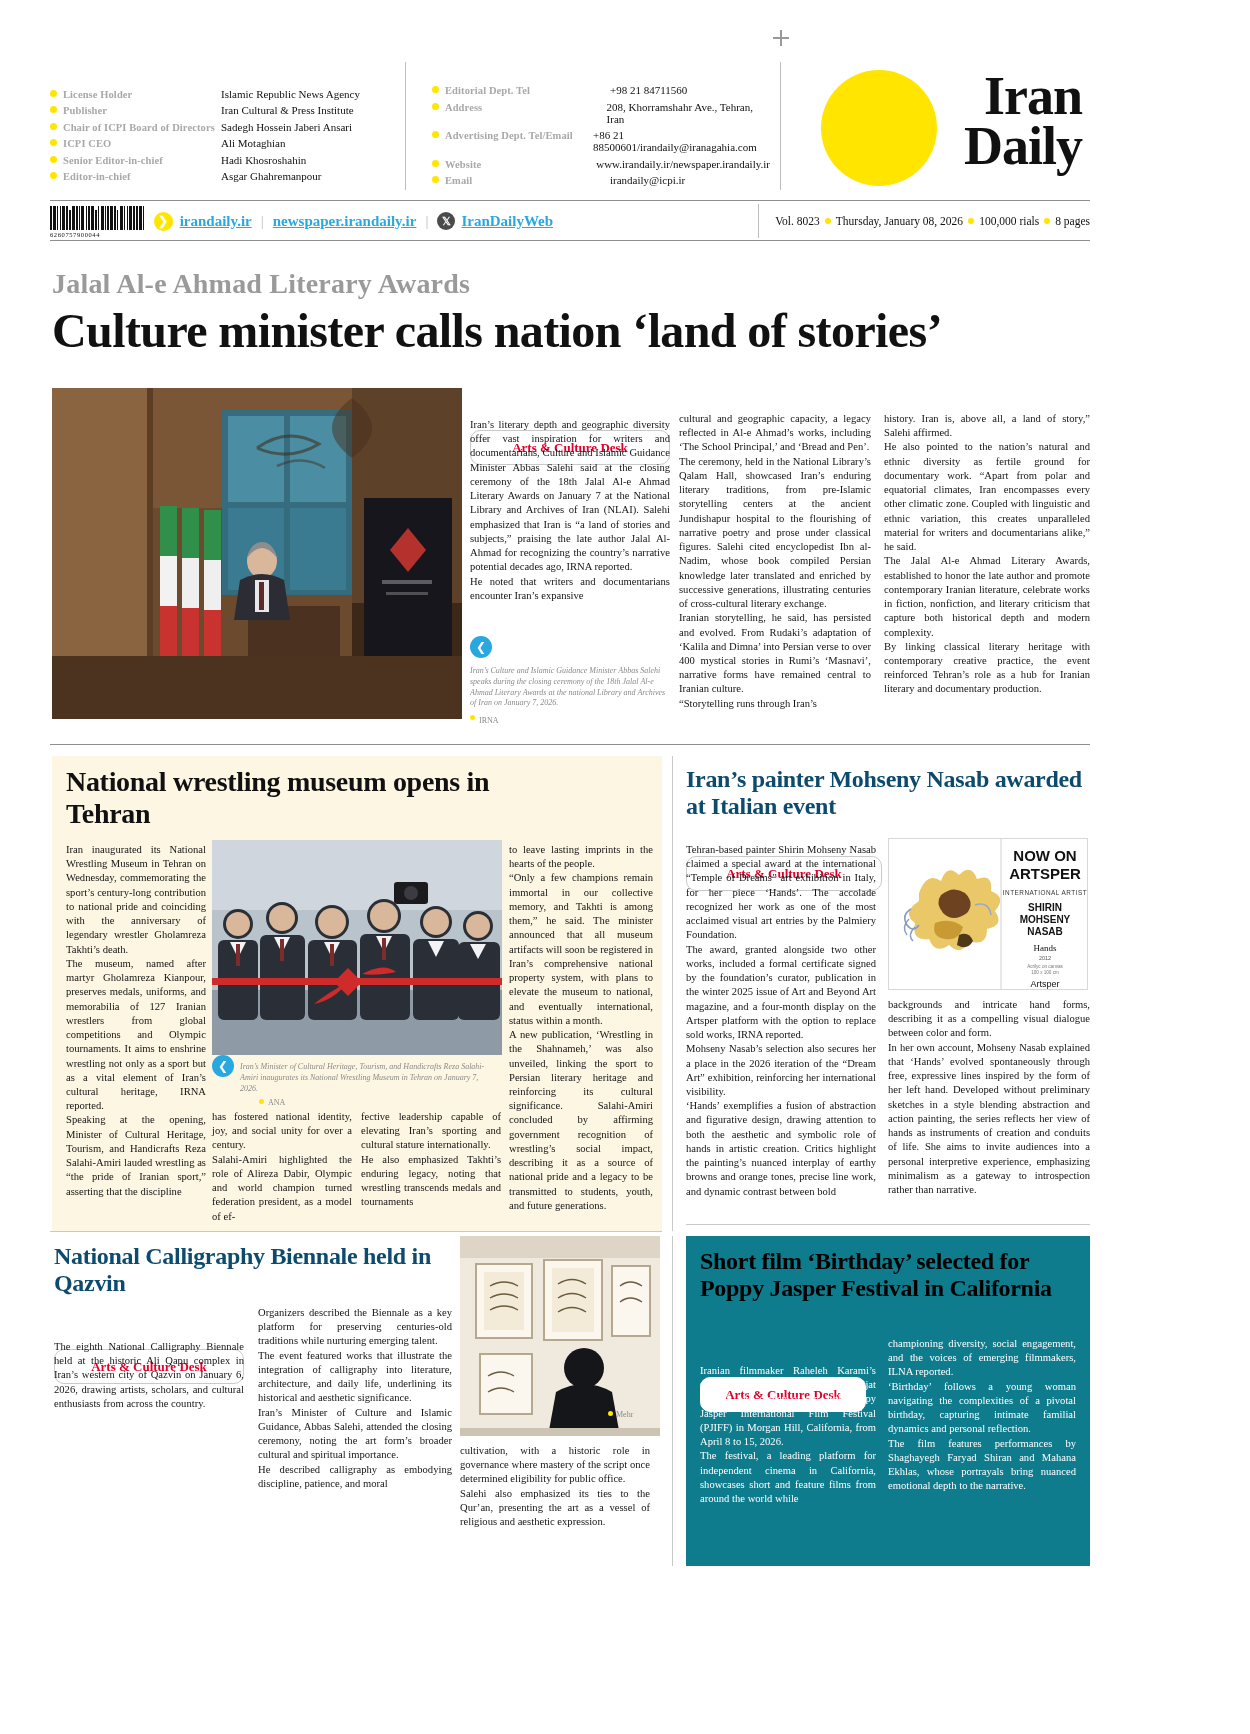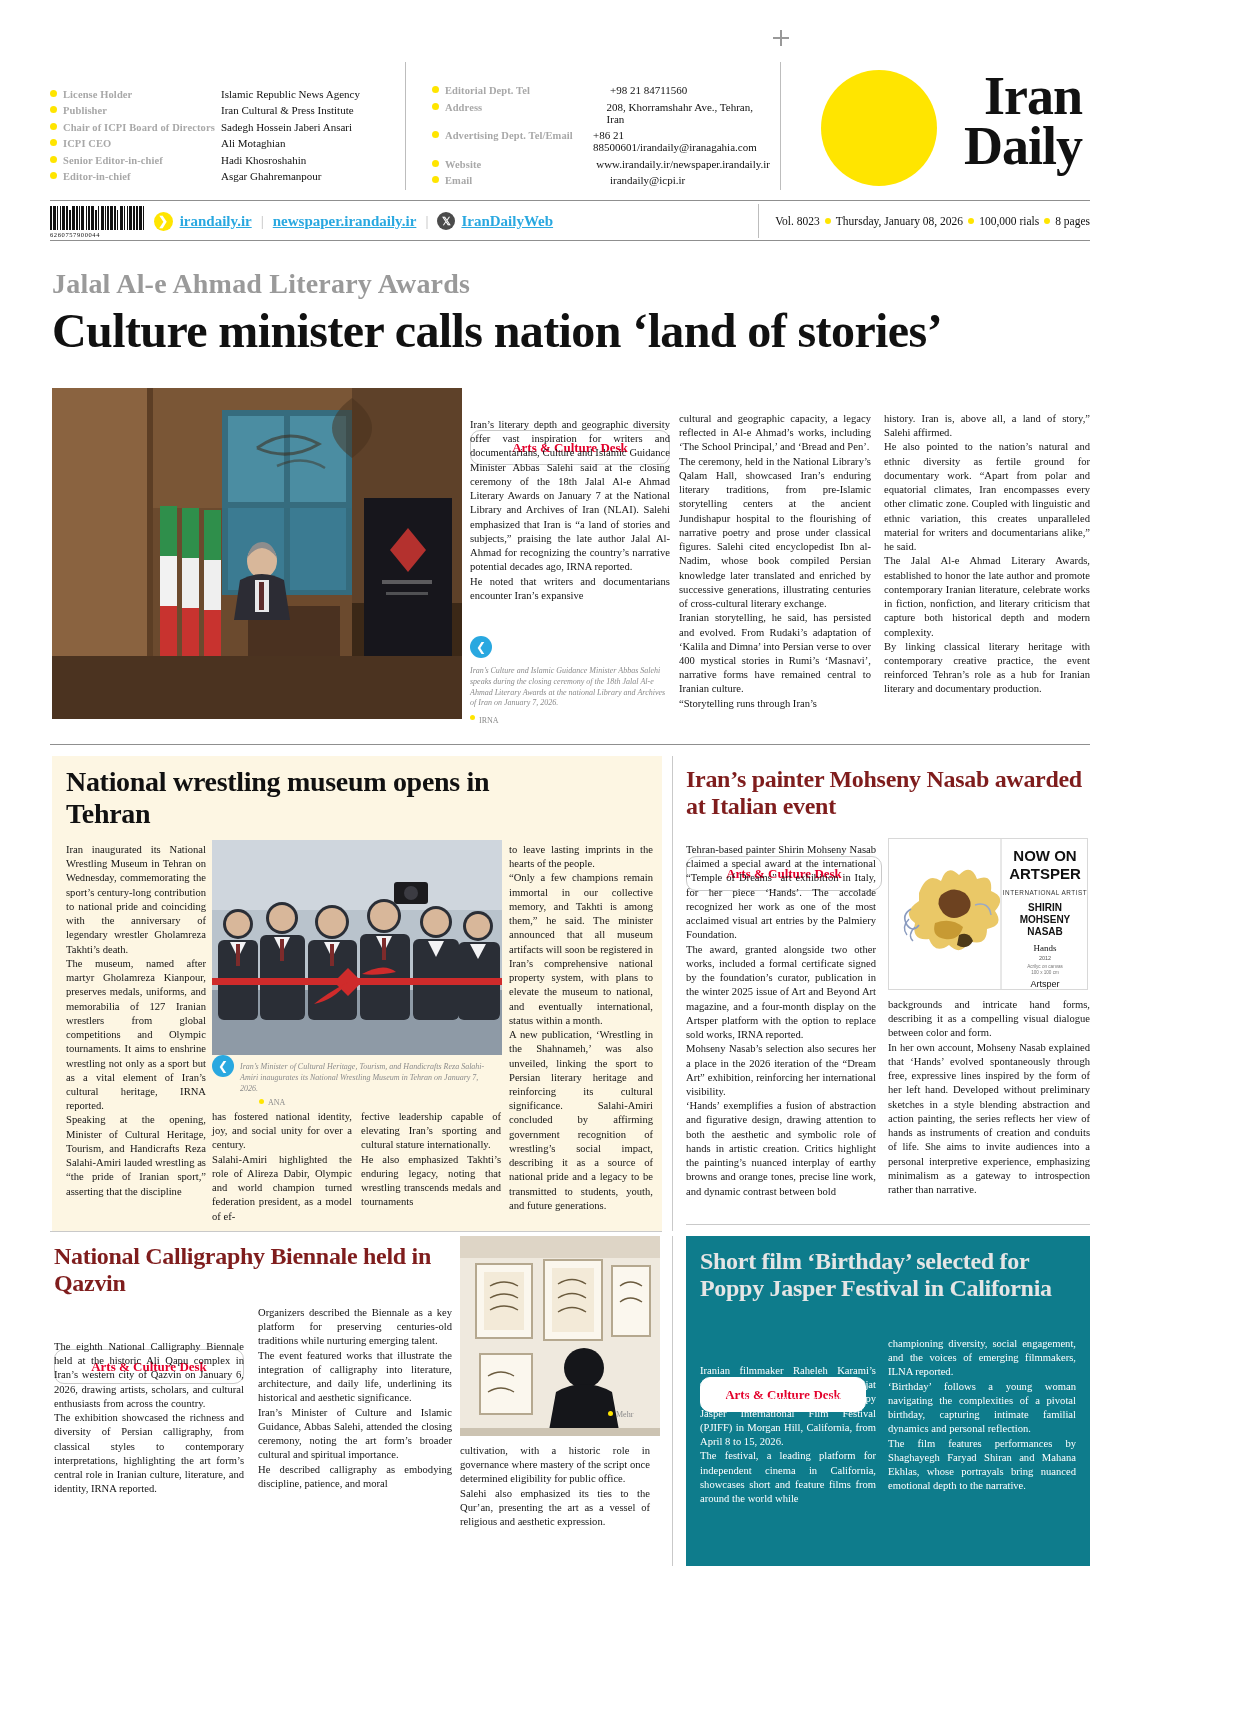--- a/index.html
+++ b/index.html
@@ -62,32 +62,32 @@
   .circle-btn { position:absolute; left:470px; top:636px; width:22px; height:22px; border-radius:50%; background:#29A8E0; color:#fff; display:flex; align-items:center; justify-content:center; font-size:12px;}
 
   .desk-pill { display:inline-flex; align-items:center; justify-content:center; height:35px; padding:0 14px; border:1px solid #c9c9c9; border-radius:10px; color:#E3002B; font-weight:bold; font-size:13px; font-family:"Liberation Serif", serif; background:#fff;margin-top:40px;}
 
   .col { position:absolute; font-size:10.6px; line-height:1.345; text-align:justify; color:#141414; }
   .col p { margin:0; text-indent:0; }
 
   
   .band { position:absolute; left:52px; top:756px; width:610px; height:475px; background:#FDF6E3; }
   .h2 { font-size:28px; font-weight:bold; line-height:1.13; color:#111; letter-spacing:-.3px;}
-  .h2b { font-size:24px; font-weight:bold; line-height:1.14; color:#7f1d1d; letter-spacing:-.3px;}
+  .h2b { font-size:24px; font-weight:bold; line-height:1.14; color:#0c4a6e; letter-spacing:-.3px;}
 
   .wcap { font-size:8px; line-height:1.35; font-style:italic; color:#8a8a8a;}
   .wsrc { font-size:8px; color:#8a8a8a; display:flex; align-items:center;}
   .wsrc .dot { width:5px;height:5px;background:#FFE500;margin-right:4px;}
 
   .vline { position:absolute; background:#c9c9c9; width:1px; }
   .hline { position:absolute; background:#c9c9c9; height:1px; }
 
   
   .tealbox { position:absolute; left:686px; top:1236px; width:404px; height:330px; background:#0E7C8C; color:#fff; }
-  .tealbox .h2b { color:#e5e5e5; }
+  .tealbox .h2b { color:#000000; }
   .tealbox .col { color:#fff; }
   .tealbox .desk-pill { background:#fff; border-color:#fff; }
 
   
   .poster { position:absolute; left:888px; top:838px; width:200px; height:152px; background:#fff; border:1px solid #d8d8d8; overflow:hidden;}
 
   .calli-photo { position:absolute; left:460px; top:1236px; width:200px; height:200px; overflow:hidden;}
   .mehr { position:absolute; left:608px; top:1410px; font-size:8px; color:#8a8a8a; display:flex; align-items:center;}
   .mehr .dot { width:5px;height:5px;background:#FFE500;margin-right:3px;}
 
@@ -477,21 +477,20 @@
       <rect x="0" y="192" width="200" height="8" fill="#ccc3b2"></rect>
     </svg>
   </div>
   <div class="mehr">
       <span class="dot"></span>
       <span>Mehr</span>
     </div>
 
   <div class="col" style="left:54px;top:1340px;width:190px;">
       <p>The eighth National Calligraphy Biennale held at the historic Ali Qapu complex in Iran’s western city of Qazvin on January 6, 2026, drawing artists, scholars, and cultural enthusiasts from across the country.</p>
-      <p>The exhibition showcased the richness and diversity of Persian calligraphy, from classical styles to contemporary interpretations, highlighting the art form’s central role in Iranian culture, literature, and identity, IRNA reported.</p>
     </div>
   <div class="col" style="left:258px;top:1306px;width:194px;">
       <p>Organizers described the Biennale as a key platform for preserving centuries-old traditions while nurturing emerging talent.</p>
       <p>The event featured works that illustrate the integration of calligraphy into literature, architecture, and daily life, underlining its historical and aesthetic significance.</p>
       <p>Iran’s Minister of Culture and Islamic Guidance, Abbas Salehi, attended the closing ceremony, noting the art form’s broader cultural and spiritual importance.</p>
       <p>He described calligraphy as embodying discipline, patience, and moral</p>
     </div>
   <div class="col" style="left:460px;top:1444px;width:190px;">
       <p>cultivation, with a historic role in governance where mastery of the script once determined eligibility for public office.</p>
       <p>Salehi also emphasized its ties to the Qur’an, presenting the art as a vessel of religious and aesthetic expression.</p>

